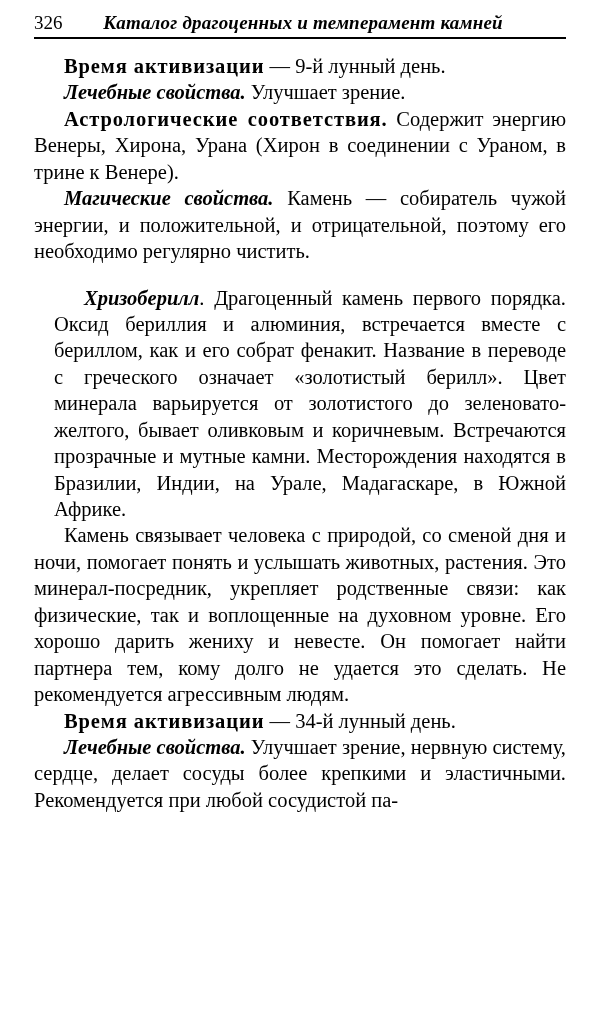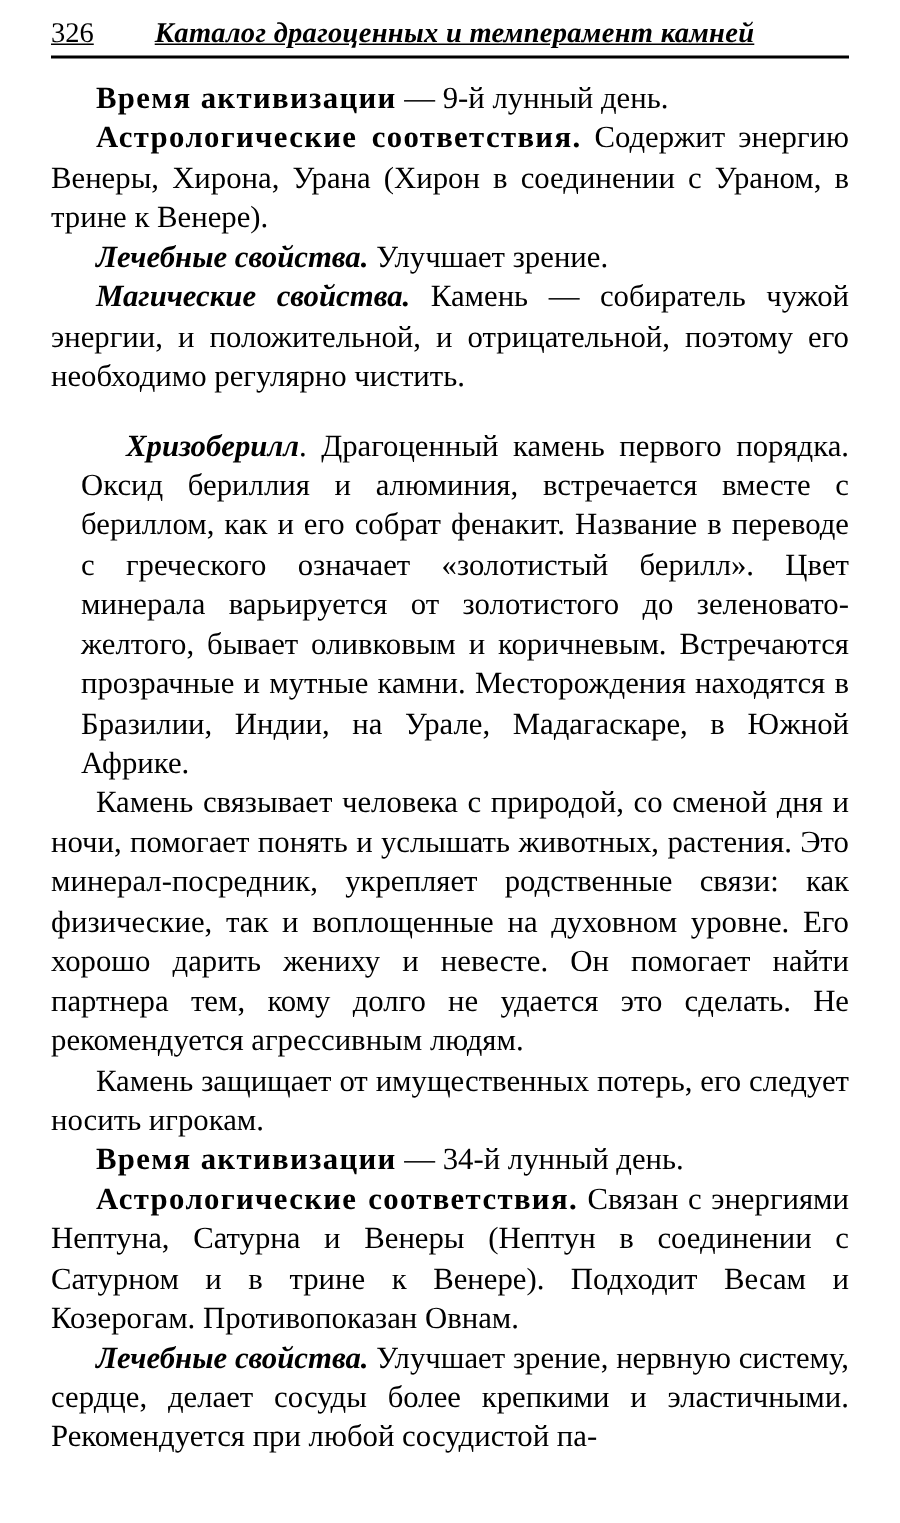--- a/index.html
+++ b/index.html
@@ -21,21 +21,20 @@
     box-sizing: border-box;
     padding: 12px 34px 0 34px;
   }
   .header {
     display: flex;
     align-items: baseline;
     font-style: italic;
     font-weight: bold;
     font-size: 19px;
     margin-bottom: 3px;
-    text-decoration: underline;
   }
   .header .folio {
     font-style: normal;
     font-weight: normal;
     font-size: 19px;
     width: 46px;
     flex: 0 0 auto;
   }
   .header .running-title {
     flex: 1 1 auto;
@@ -81,32 +80,30 @@
     <span class="running-title">Каталог драгоценных и темперамент камней</span>
   </div>
 
   <div class="rule"></div>
 
   <div class="body-text">
 
 
     <p><span class="lead-spaced">Время активизации</span><span> — 9-й лунный день.</span></p>
 
+    <p><span class="lead">Лечебные свойства.</span><span> Улучшает зрение.</span></p>
+
     <p><span class="lead-spaced">Астрологические соответствия.</span><span> Содержит энергию Венеры, Хирона, Урана (Хирон в соединении с Ураном, в трине к Венере).</span></p>
-
-    <p><span class="lead">Лечебные свойства.</span><span> Улучшает зрение.</span></p>
 
     <p><span class="lead">Магические свойства.</span><span> Камень — собиратель чужой энергии, и положительной, и отрицательной, поэтому его необходимо регулярно чистить.</span></p>
 
     <p class="gap-before"><span class="lead">Хризоберилл</span><span>. Драгоценный камень первого порядка. Оксид бериллия и алюминия, встречается вместе с бериллом, как и его собрат фенакит. Название в переводе с греческого означает «золотистый берилл». Цвет минерала варьируется от золотистого до зеленовато-желтого, бывает оливковым и коричневым. Встречаются прозрачные и мутные камни. Месторождения находятся в Бразилии, Индии, на Урале, Мадагаскаре, в Южной Африке.</span></p>
 
     <p><span class="lead"></span><span>Камень связывает человека с природой, со сменой дня и ночи, помогает понять и услышать животных, растения. Это минерал-посредник, укрепляет родственные связи: как физические, так и воплощенные на духовном уровне. Его хорошо дарить жениху и невесте. Он помогает найти партнера тем, кому долго не удается это сделать. Не рекомендуется агрессивным людям.</span></p>
 
-    <p><span class="lead"></span><span>Камень защищает от имущественных потерь, его следует носить игрокам.</span></p>
 
     <p><span class="lead-spaced">Время активизации</span><span> — 34-й лунный день.</span></p>
 
-    <p><span class="lead-spaced">Астрологические соответствия.</span><span> Связан с энергиями Нептуна, Сатурна и Венеры (Нептун в соединении с Сатурном и в трине к Венере). Подходит Весам и Козерогам. Противопоказан Овнам.</span></p>
 
     <p><span class="lead">Лечебные свойства.</span><span> Улучшает зрение, нервную систему, сердце, делает сосуды более крепкими и эластичными. Рекомендуется при любой сосудистой па-</span></p>
 
   </div>
 </div>
 
 </body></html>

